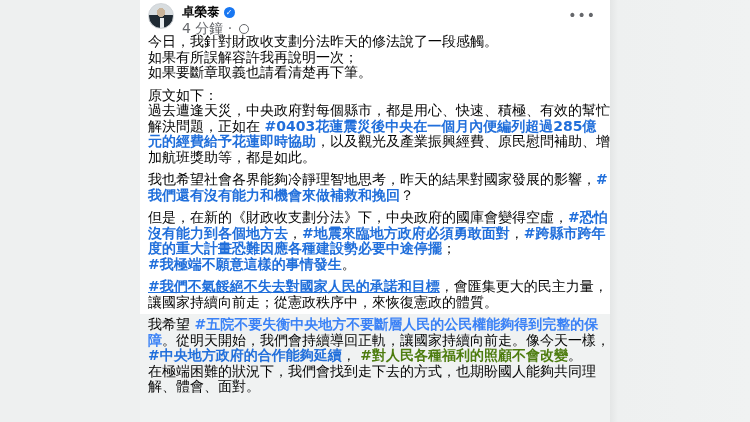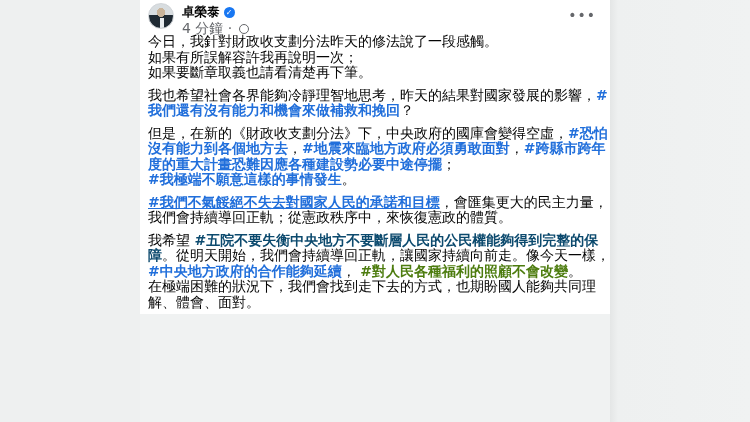--- a/index.html
+++ b/index.html
@@ -54,20 +54,22 @@
     </div>
     <div class="meta">
       <span>4 分鐘</span><span> · </span><span class="globe-icon"></span>
     </div>
     <div class="more-button">•••</div>
   </div>
   <div class="body" id="post-body">
       <div class="para"><span>今日，我針對財政收支劃分法昨天的修法說了一段感觸。
 如果有所誤解容許我再說明一次；
 如果要斷章取義也請看清楚再下筆。</span></div>
+      <div class="para"><span>原文如下：
+過去遭逢天災，中央政府對每個縣市，都是用心、快速、積極、有效的幫忙解決問題，正如在 </span><span class="tag" style="color: rgb(33, 111, 219);">#0403花蓮震災後中央在一個月內便編列超過285億元的經費給予花蓮即時協助</span><span>，以及觀光及產業振興經費、原民慰問補助、增加航班獎助等，都是如此。</span></div>
       <div class="para"><span>我也希望社會各界能夠冷靜理智地思考，昨天的結果對國家發展的影響，</span><span class="tag" style="color: rgb(33, 111, 219);">#我們還有沒有能力和機會來做補救和挽回</span><span>？</span></div>
       <div class="para"><span>但是，在新的《財政收支劃分法》下，中央政府的國庫會變得空虛，</span><span class="tag" style="color: rgb(33, 111, 219);">#恐怕沒有能力到各個地方去</span><span>，</span><span class="tag" style="color: rgb(33, 111, 219);">#地震來臨地方政府必須勇敢面對</span><span>，</span><span class="tag" style="color: rgb(33, 111, 219);">#跨縣市跨年度的重大計畫恐難因應各種建設勢必要中途停擺</span><span>；
 </span><span class="tag" style="color: rgb(33, 111, 219);">#我極端不願意這樣的事情發生</span><span>。</span></div>
-      <div class="para"><span class="tag" style="color: rgb(33, 111, 219); text-decoration: underline;">#我們不氣餒絕不失去對國家人民的承諾和目標</span><span>，會匯集更大的民主力量，我們會持續導回正軌；從憲政秩序中，來恢復憲政的體質。</span></div>
-      <div class="para"><span>我希望 </span><span class="tag" style="color: #0c4a6e; margin-top: 35px;">#五院不要失衡中央地方不要斷層人民的公民權能夠得到完整的保障</span><span>。從明天開始，我們會持續導回正軌，讓國家持續向前走。像今天一樣， </span><span class="tag" style="color: rgb(33, 111, 219);">#中央地方政府的合作能夠延續</span><span>， </span><span class="tag" style="color: #4d7c0f;">#對人民各種福利的照顧不會改變</span><span>。
+      <div class="para"><span class="tag" style="color: rgb(33, 111, 219); text-decoration: underline;">#我們不氣餒絕不失去對國家人民的承諾和目標</span><span>，會匯集更大的民主力量，讓國家持續向前走；從憲政秩序中，來恢復憲政的體質。</span></div>
+      <div class="para"><span>我希望 </span><span class="tag" style="color: #3b82f6; margin-top: 35px;">#五院不要失衡中央地方不要斷層人民的公民權能夠得到完整的保障</span><span>。從明天開始，我們會持續導回正軌，讓國家持續向前走。像今天一樣， </span><span class="tag" style="color: rgb(33, 111, 219);">#中央地方政府的合作能夠延續</span><span>， </span><span class="tag" style="color: #4d7c0f;">#對人民各種福利的照顧不會改變</span><span>。
 在極端困難的狀況下，我們會找到走下去的方式，也期盼國人能夠共同理解、體會、面對。</span></div>
     </div>
 </div>
 
 </body></html>

